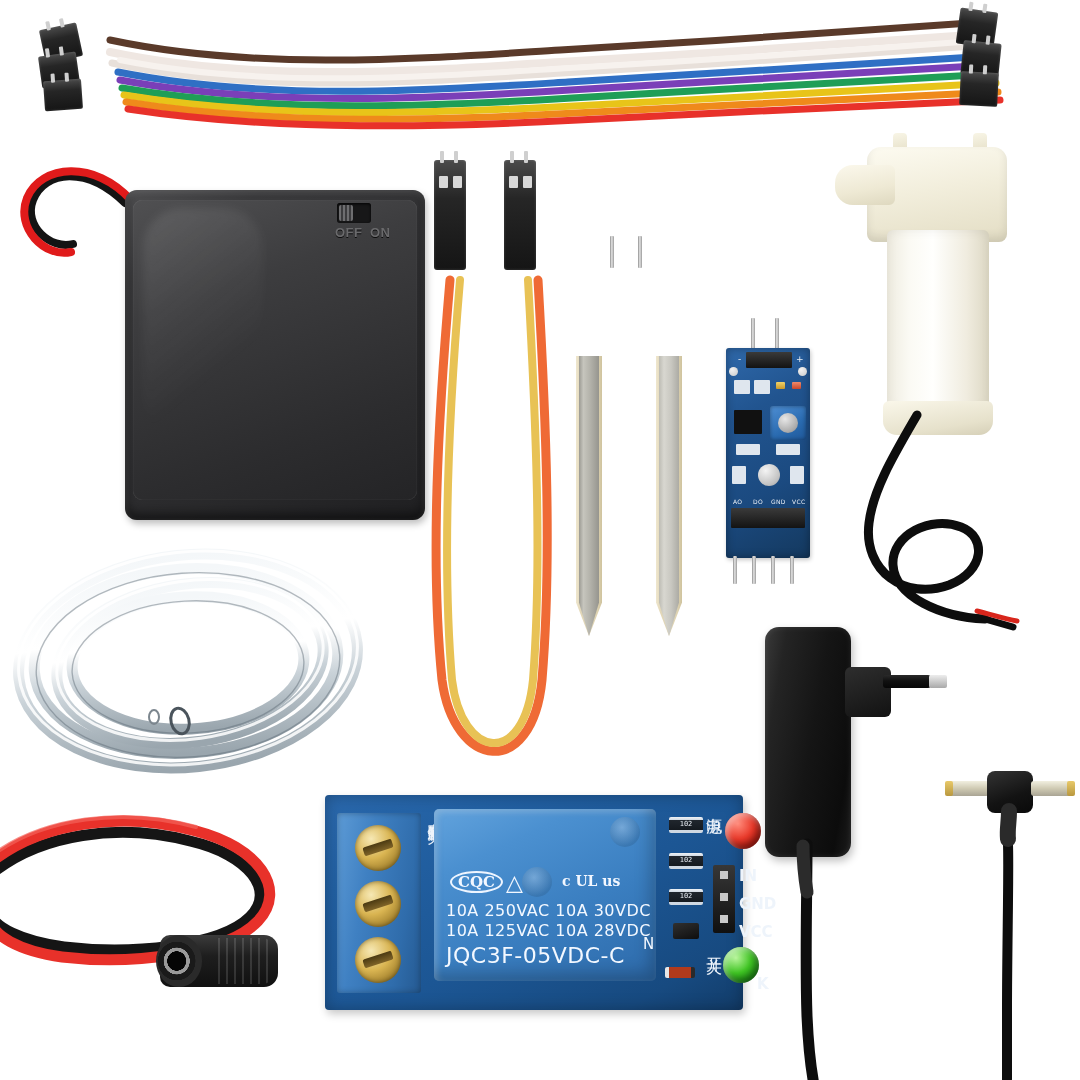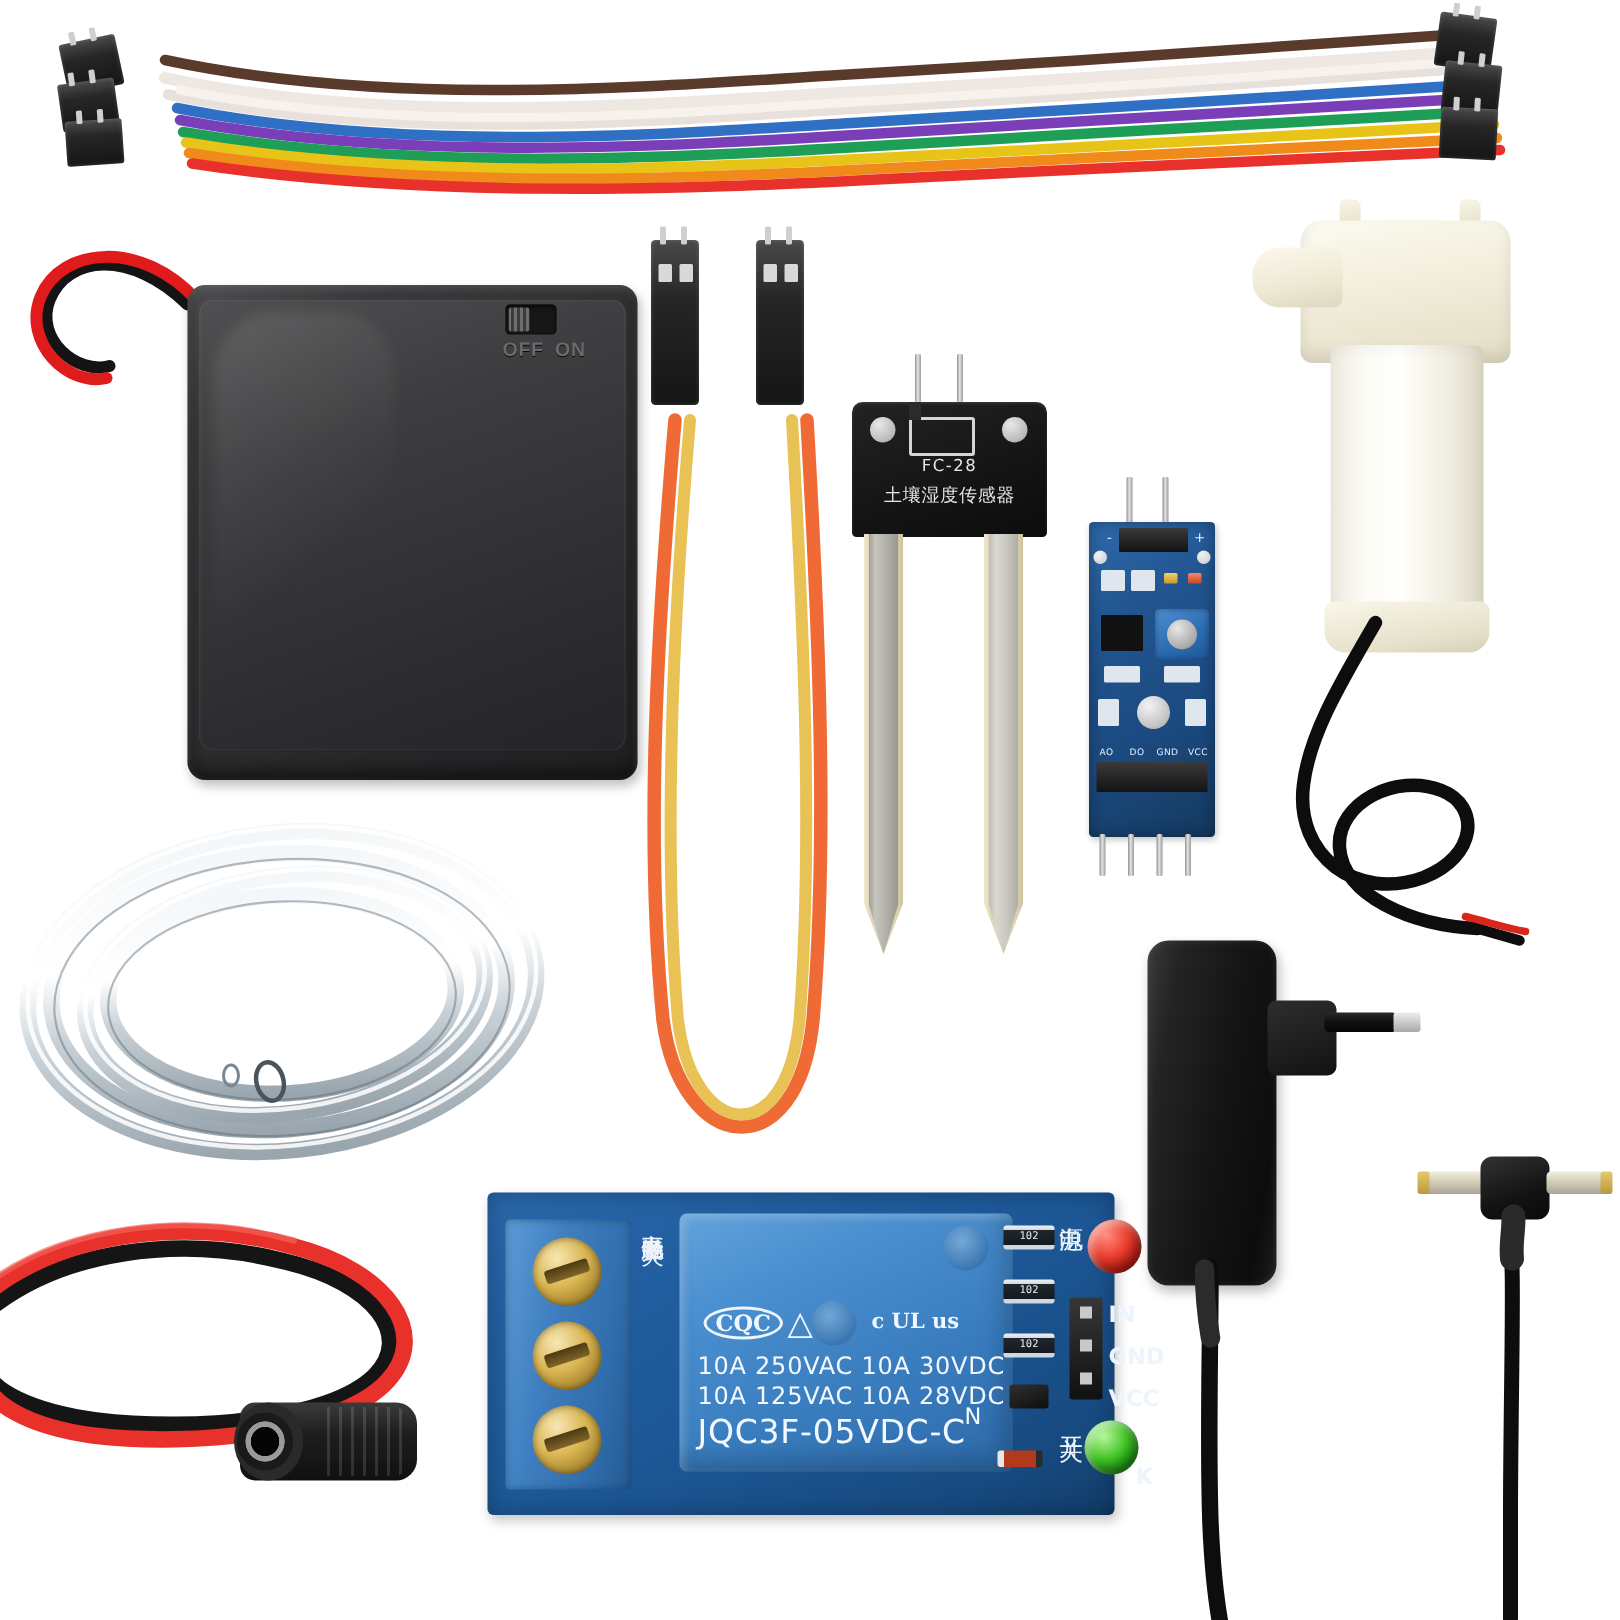--- a/index.html
+++ b/index.html
@@ -404,28 +404,20 @@
       <span class="dupont-pin" style="left:6px;top:-9px;height:12px;"></span>
       <span class="dupont-pin" style="left:20px;top:-9px;height:12px;"></span>
       <span style="position:absolute;left:5px;top:16px;width:9px;height:12px;background:#d8d8d8;border-radius:1px;"></span>
       <span style="position:absolute;left:19px;top:16px;width:9px;height:12px;background:#d8d8d8;border-radius:1px;"></span>
     </div>
   </div>
 
   <div class="part" id="soil-probe">
     <div class="hdr-pin" style="left:50px;top:6px;"></div>
     <div class="hdr-pin" style="left:78px;top:6px;"></div>
-    <div class="probe-pcb">
-      <div class="probe-hole" style="left:12px;top:10px;"></div>
-      <div class="probe-hole" style="left:100px;top:10px;"></div>
-      <div style="position:absolute;left:38px;top:10px;width:40px;height:22px;border:2px solid #d5d5d5;border-radius:2px;"></div>
-      <div style="position:absolute;left:38px;top:0px;width:8px;height:12px;background:#2b2b2b;"></div>
-      <div class="probe-txt" style="top:36px;font-size:11px;letter-spacing:1px;">FC-28</div>
-      <div class="probe-txt" style="top:54px;font-size:12px;letter-spacing:.5px;">土壤湿度传感器</div>
-    </div>
     <div class="probe-prong" style="left:16px;">
       <div class="prong-fiber"></div>
         <div class="prong-metal"></div>
     </div>
     <div class="probe-prong" style="left:96px;">
       <div class="prong-fiber"></div>
         <div class="prong-metal light"></div>
     </div>
   </div>
 
@@ -514,21 +506,21 @@
   <div class="part" id="relay-module">
     <div class="relay-pcb">
 
       <div class="terminal-block">
         <div class="screw" style="top:12px;"></div>
         <div class="screw" style="top:68px;"></div>
         <div class="screw" style="top:124px;"></div>
       </div>
       <div class="cn-vert" style="left:100px;top:16px;font-size:15px;height:180px;">高电平触发开关</div>
 
-      <div class="relay-can" style="left:128px;">
+      <div class="relay-can" style="left:109px;">
         <div class="relay-dimple" style="left:176px;top:8px;"></div>
         <div class="relay-dimple" style="left:88px;top:58px;"></div>
         <div class="cert-mark" style="left:16px;top:62px;font-size:15px;border:2px solid #eef5ff;border-radius:50%;padding:0 6px;">CQC</div>
         <div class="cert-mark" style="left:72px;top:60px;font-size:22px;">△</div>
         <div class="cert-mark" style="left:128px;top:64px;font-size:14px;">c UL us</div>
         <div class="relay-txt" style="left:12px;top:92px;font-size:16px;">10A 250VAC 10A  30VDC</div>
         <div class="relay-txt" style="left:12px;top:112px;font-size:16px;">10A 125VAC 10A  28VDC</div>
         <div class="relay-txt" style="left:12px;top:134px;font-size:22px;">JQC3F-05VDC-C</div>
       </div>
 

